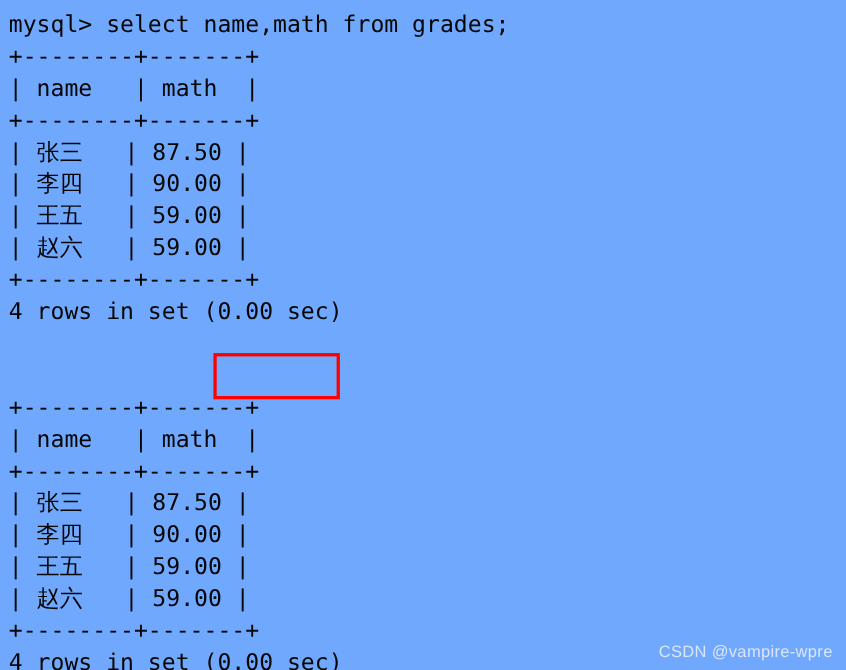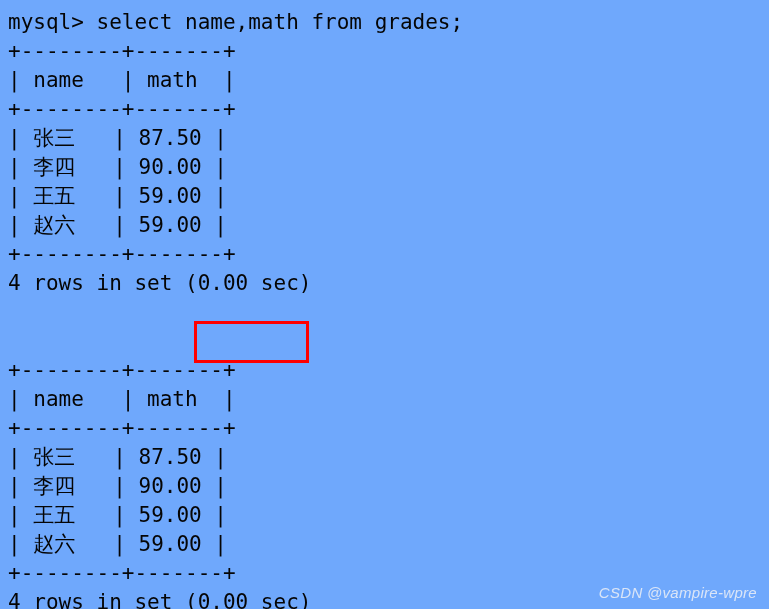--- a/index.html
+++ b/index.html
@@ -58,21 +58,20 @@
   #watermark {
     position: absolute;
     right: 12px;
     bottom: 8px;
     font-family: "Liberation Sans", sans-serif;
     font-size: 15px;
     color: #e9eef7;
     opacity: 0.88;
     letter-spacing: 0.3px;
     white-space: pre;
-    font-style: italic;
   }
 </style>
 </head>
 <body>
 
 <div id="terminal">
 
   <div class="term-line">mysql&gt; select name,math from grades;</div>
   <div class="term-line">+--------+-------+</div>
   <div class="term-line">| name   | math  |</div>

